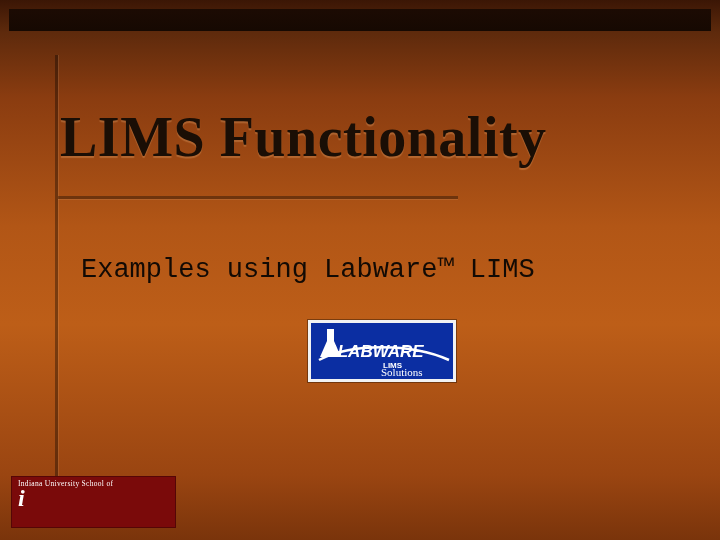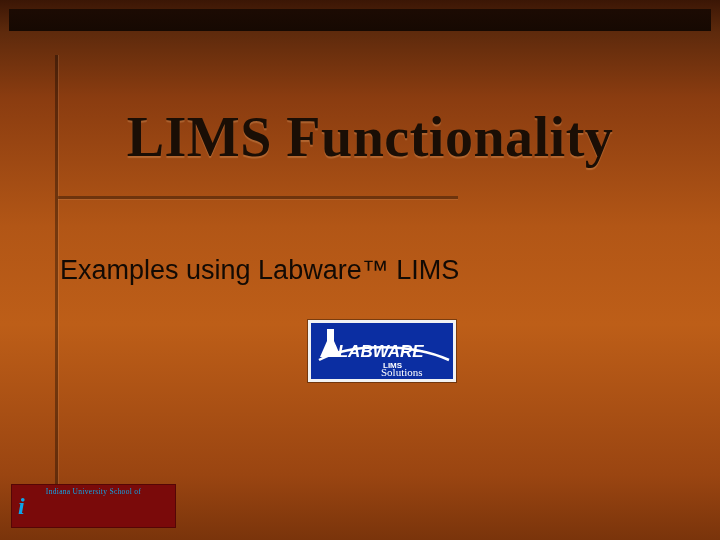--- a/index.html
+++ b/index.html
@@ -17,21 +17,20 @@
     background:
       linear-gradient(180deg,
         #3b1605 0%,
         #5e2a0c 6%,
         #8a3c10 18%,
         #b25616 42%,
         #bd5e18 60%,
         #9a4511 88%,
         #7a340b 100%);
     box-sizing: border-box;
-    text-align: center;
   }
   .top-band {
     position: absolute;
     top: 9px; left: 9px; right: 9px;
     height: 22px;
     background: linear-gradient(180deg, #1c0b03 0%, #160902 100%);
   }
   .v-rule {
     position: absolute;
     left: 55px;
@@ -58,50 +57,50 @@
     position: absolute;
     left: 58px;
     top: 196px;
     width: 400px;
     height: 3px;
     background: rgba(0,0,0,0.35);
     box-shadow: 0 1px 0 rgba(255,220,180,0.12);
   }
   .subtitle {
     position: absolute;
-    left: 60px;
+    left: 81px;
     top: 255px;
     font-size: 27px;
     color: #120a04;
-    font-family: Liberation Sans, sans-serif;
+    font-family: Liberation Mono, monospace;
   }
   .labware-logo {
     position: absolute;
     left: 308px;
     top: 320px;
     width: 148px;
     height: 62px;
     background: #0b2ea2;
     border: 3px solid #f2f2f2;
     box-shadow: 0 0 0 1px rgba(0,0,0,0.35);
     box-sizing: border-box;
     overflow: hidden;
   }
   .labware-logo svg { display:block; }
   .iu-logo {
     position: absolute;
     left: 11px;
     bottom: 12px;
     width: 165px;
-    height: 44px;
+    height: 52px;
     background: #7a0a0a;
     border: 1px solid rgba(0,0,0,0.3);
     box-sizing: border-box;
     padding: 2px 6px 14px 6px;
-    color: #0ea5e9;
+    color: #ffffff;
     overflow: hidden;
   }
   .iu-logo .school {
     font-size: 7.5px;
     letter-spacing: 0.3px;
     font-family: Georgia, serif;
     white-space: nowrap;
   }
   .iu-logo .inf-row {
     display: flex;

